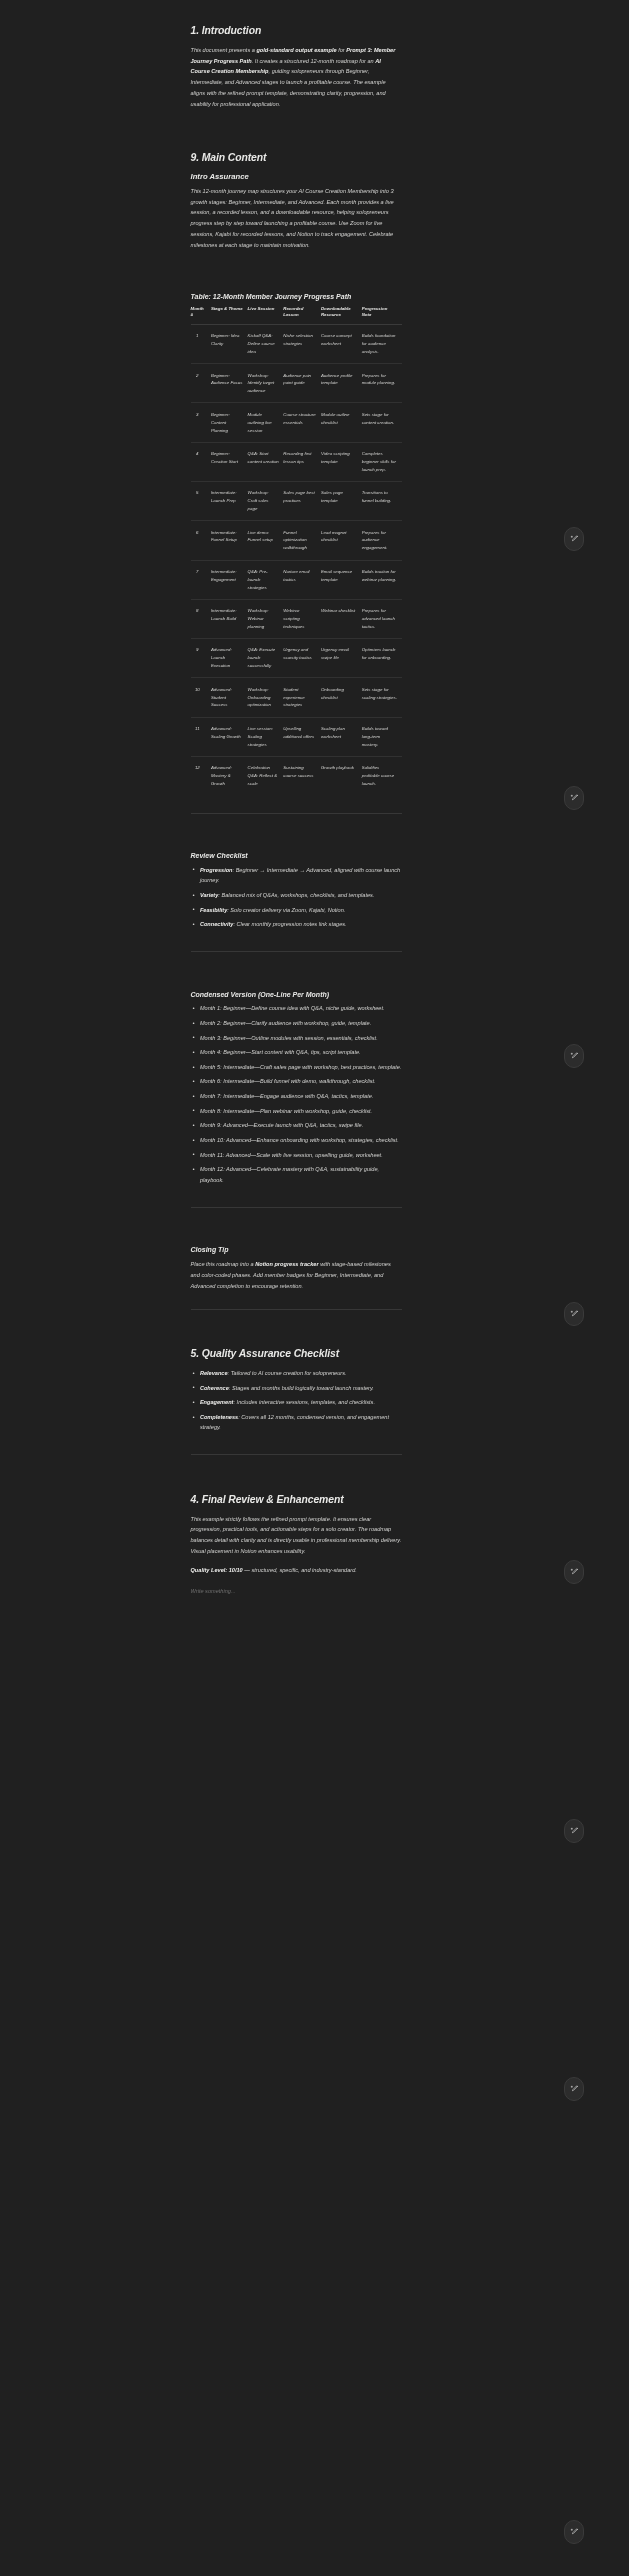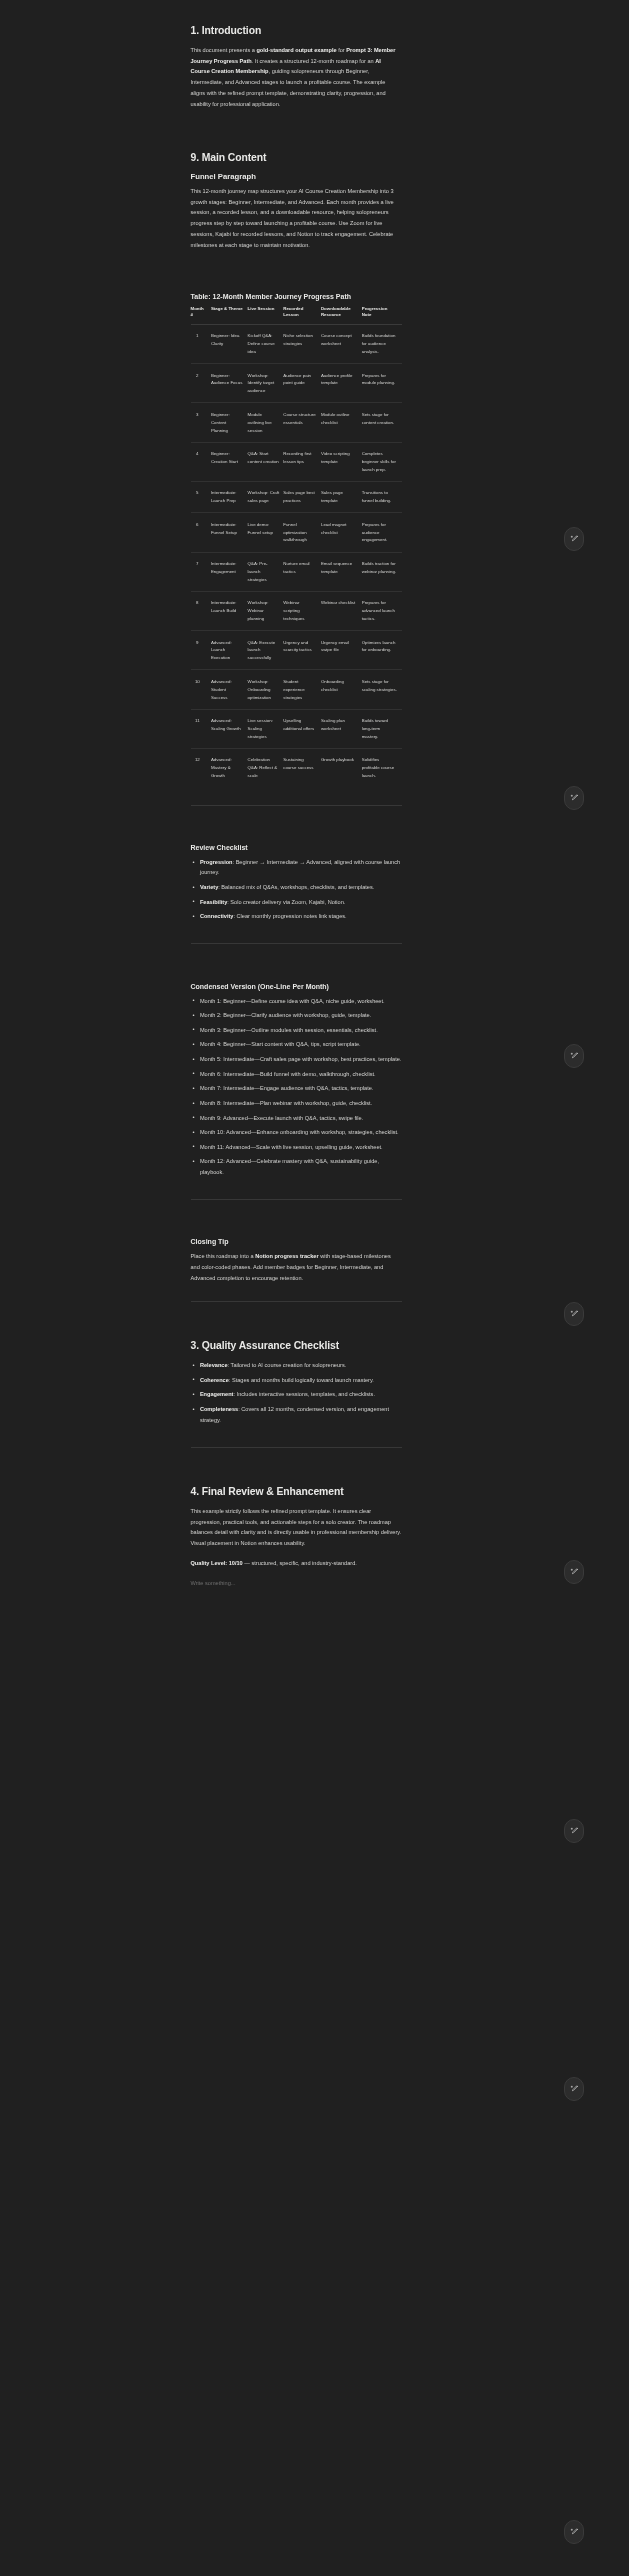--- a/index.html
+++ b/index.html
@@ -12,20 +12,21 @@
     font-family: "Liberation Sans", sans-serif;
     color: #e9e9e7;
     -webkit-font-smoothing: antialiased;
   }
   .page {
     position: relative;
     width: 592px;
     min-height: 2576px;
     background: #202020;
     overflow: hidden;
+    font-style: italic;
   }
   .content {
     width: 211px;
     margin: 0 auto;
     padding-top: 24px;
     padding-bottom: 40px;
   }
 
   
   h1.h1 {
@@ -226,21 +227,21 @@
 
     <section>
       <h1 class="h1">1. Introduction</h1>
       <p class="para">This document presents a <b>gold-standard output example</b> for <b>Prompt 3: Member Journey Progress Path</b>. It creates a structured 12-month roadmap for an <b>AI Course Creation Membership</b>, guiding solopreneurs through Beginner, Intermediate, and Advanced stages to launch a profitable course. The example aligns with the refined prompt template, demonstrating clarity, progression, and usability for professional application.</p>
     </section>
 
     <div class="block-gap-lg"></div>
 
     <section>
       <h1 class="h1">9. Main Content</h1>
-      <h2 class="h2">Funnel Paragraph</h2>
+      <h2 class="h2">Intro Assurance</h2>
       <p class="para">This 12-month journey map structures your AI Course Creation Membership into 3 growth stages: Beginner, Intermediate, and Advanced. Each month provides a live session, a recorded lesson, and a downloadable resource, helping solopreneurs progress step by step toward launching a profitable course. Use Zoom for live sessions, Kajabi for recorded lessons, and Notion to track engagement. Celebrate milestones at each stage to maintain motivation.</p>
     </section>
 
     <div class="block-gap-lg"></div>
 
     <section>
       <h3 class="h3">Table: 12-Month Member Journey Progress Path</h3>
       <table class="journey">
         <thead>
           <tr>
@@ -392,21 +393,21 @@
 
     <section>
       <h3 class="h3">Closing Tip</h3>
       <p class="para">Place this roadmap into a <b>Notion progress tracker</b> with stage-based milestones and color-coded phases. Add member badges for Beginner, Intermediate, and Advanced completion to encourage retention.</p>
     </section>
 
     <hr class="divider">
     <div class="block-gap-md"></div>
 
     <section>
-      <h1 class="h1">3. Quality Assurance Checklist</h1>
+      <h1 class="h1">5. Quality Assurance Checklist</h1>
       <ul class="bullets" id="qa-list">
           <li><b>Relevance</b>: Tailored to AI course creation for solopreneurs.</li>
           <li><b>Coherence</b>: Stages and months build logically toward launch mastery.</li>
           <li><b>Engagement</b>: Includes interactive sessions, templates, and checklists.</li>
           <li><b>Completeness</b>: Covers all 12 months, condensed version, and engagement strategy.</li>
         </ul>
     </section>
 
     <hr class="divider">
     <div class="block-gap-md"></div>

